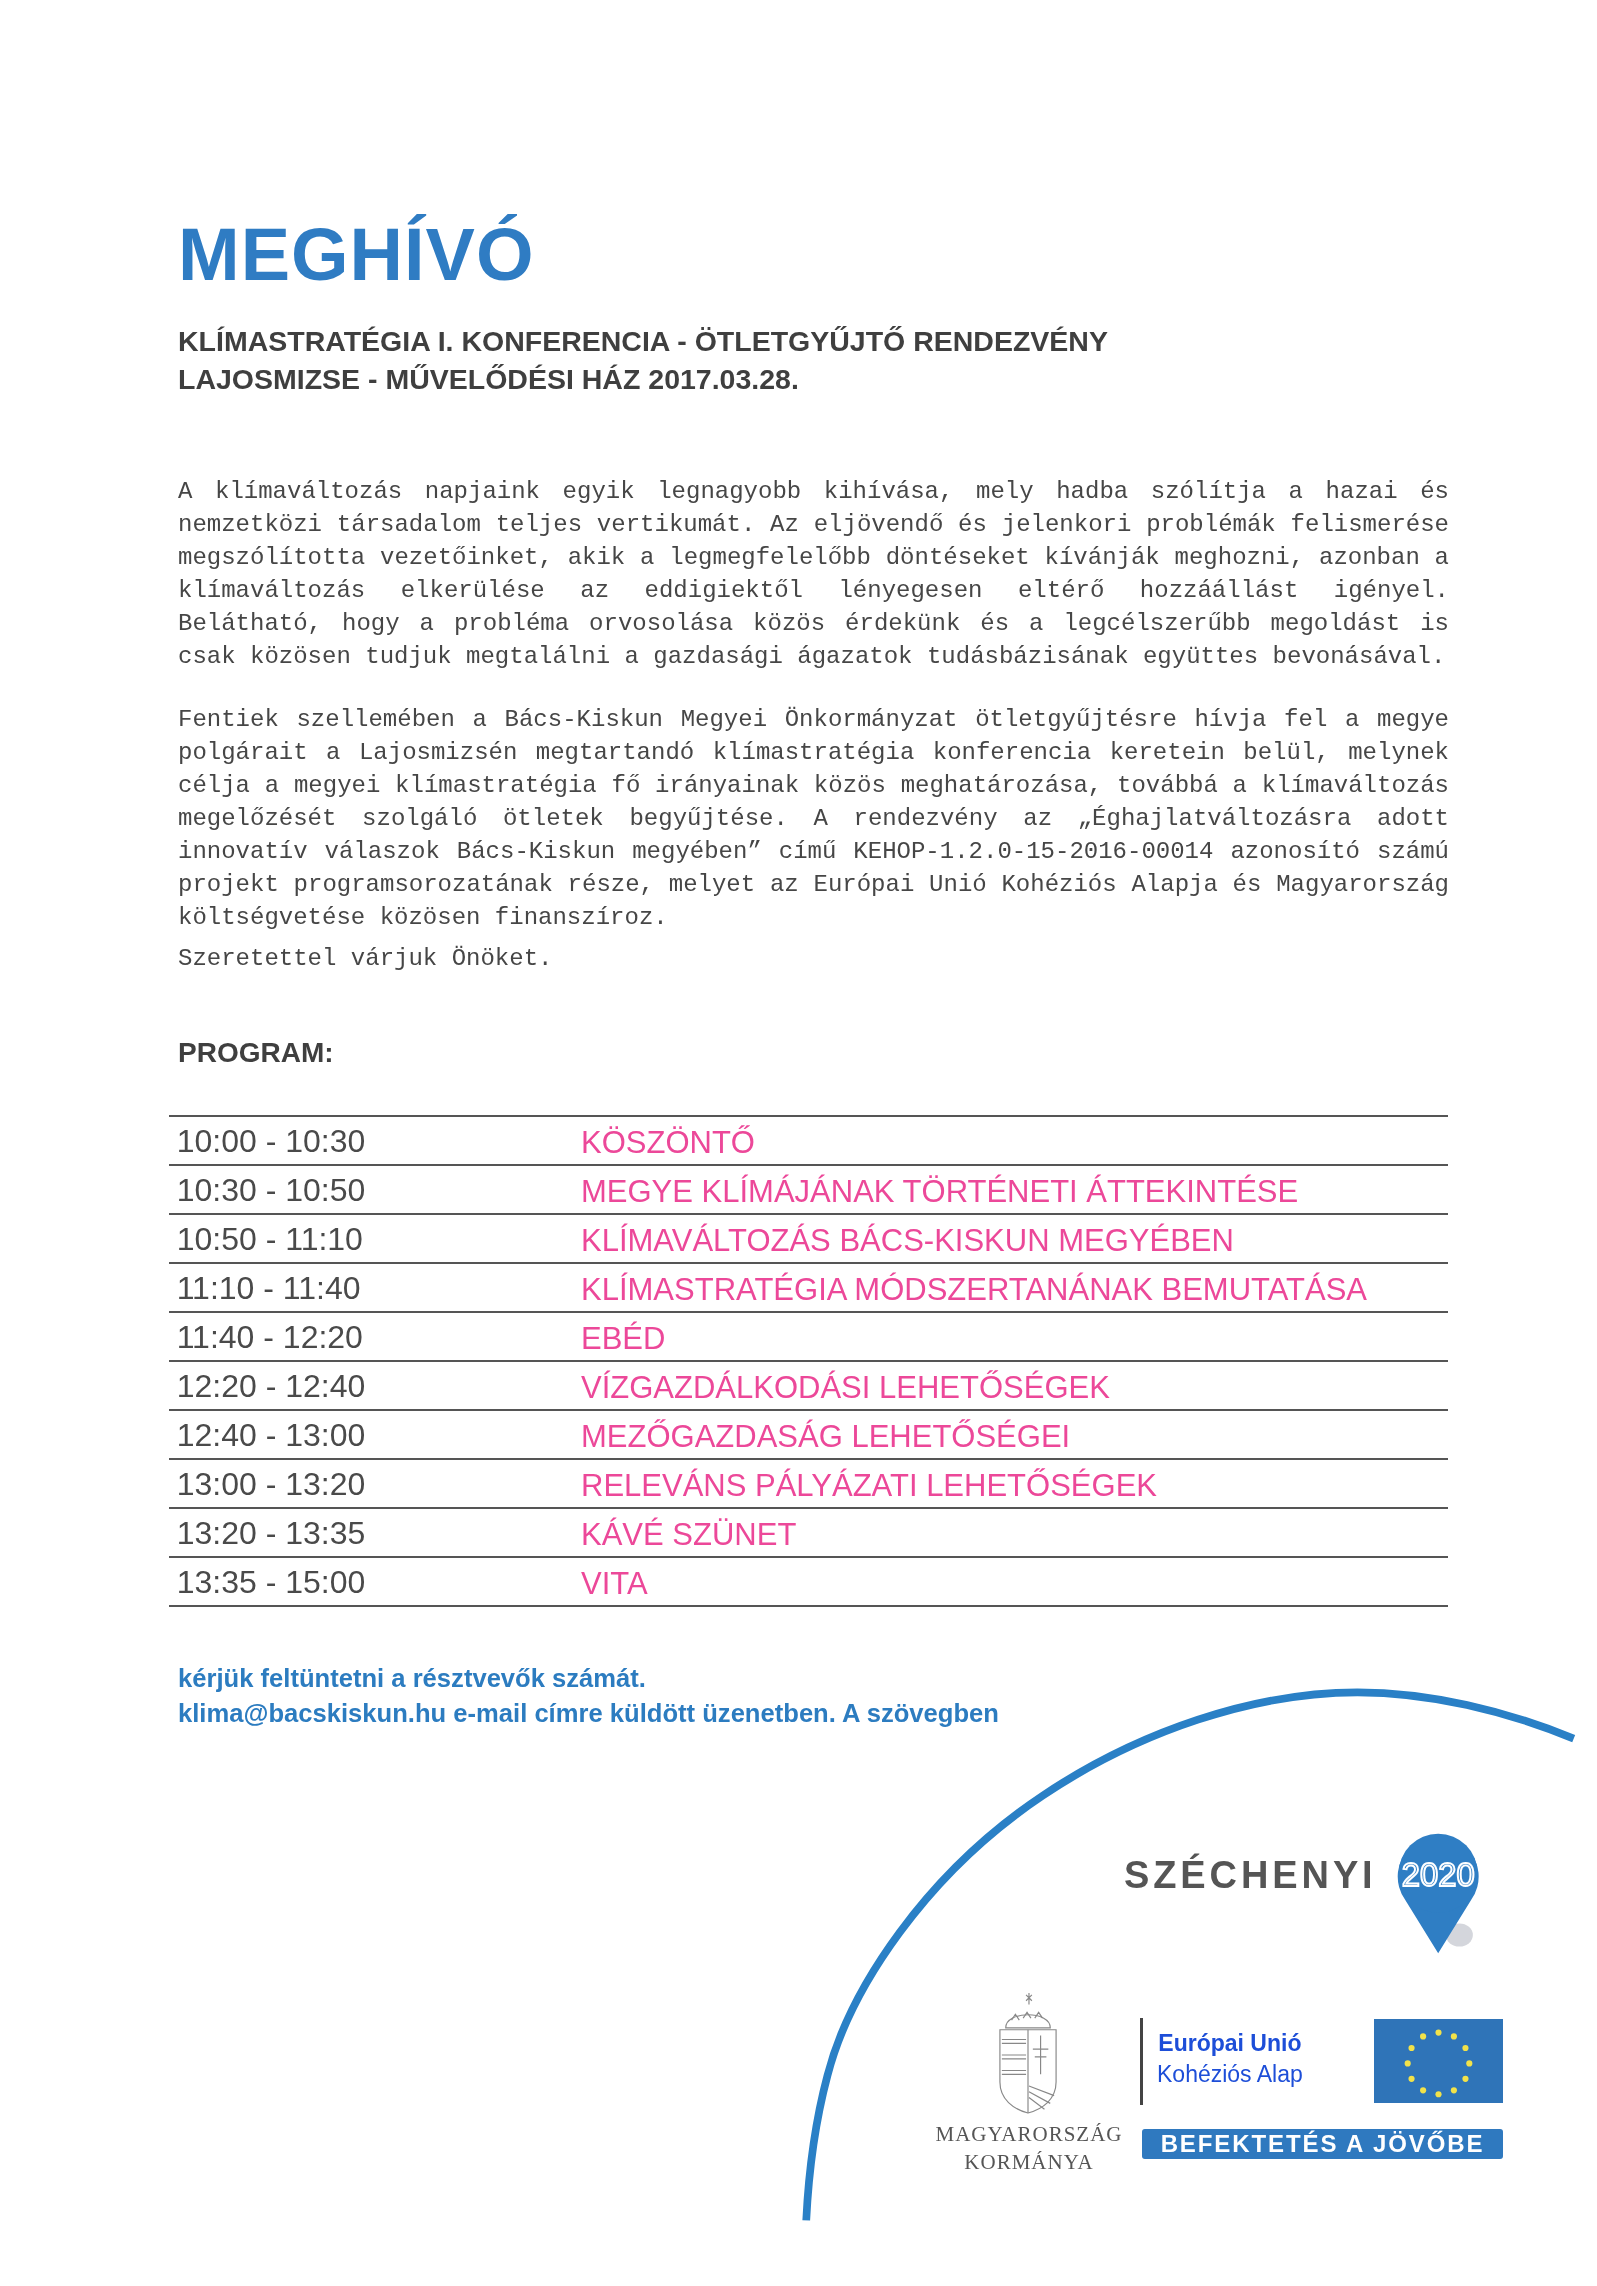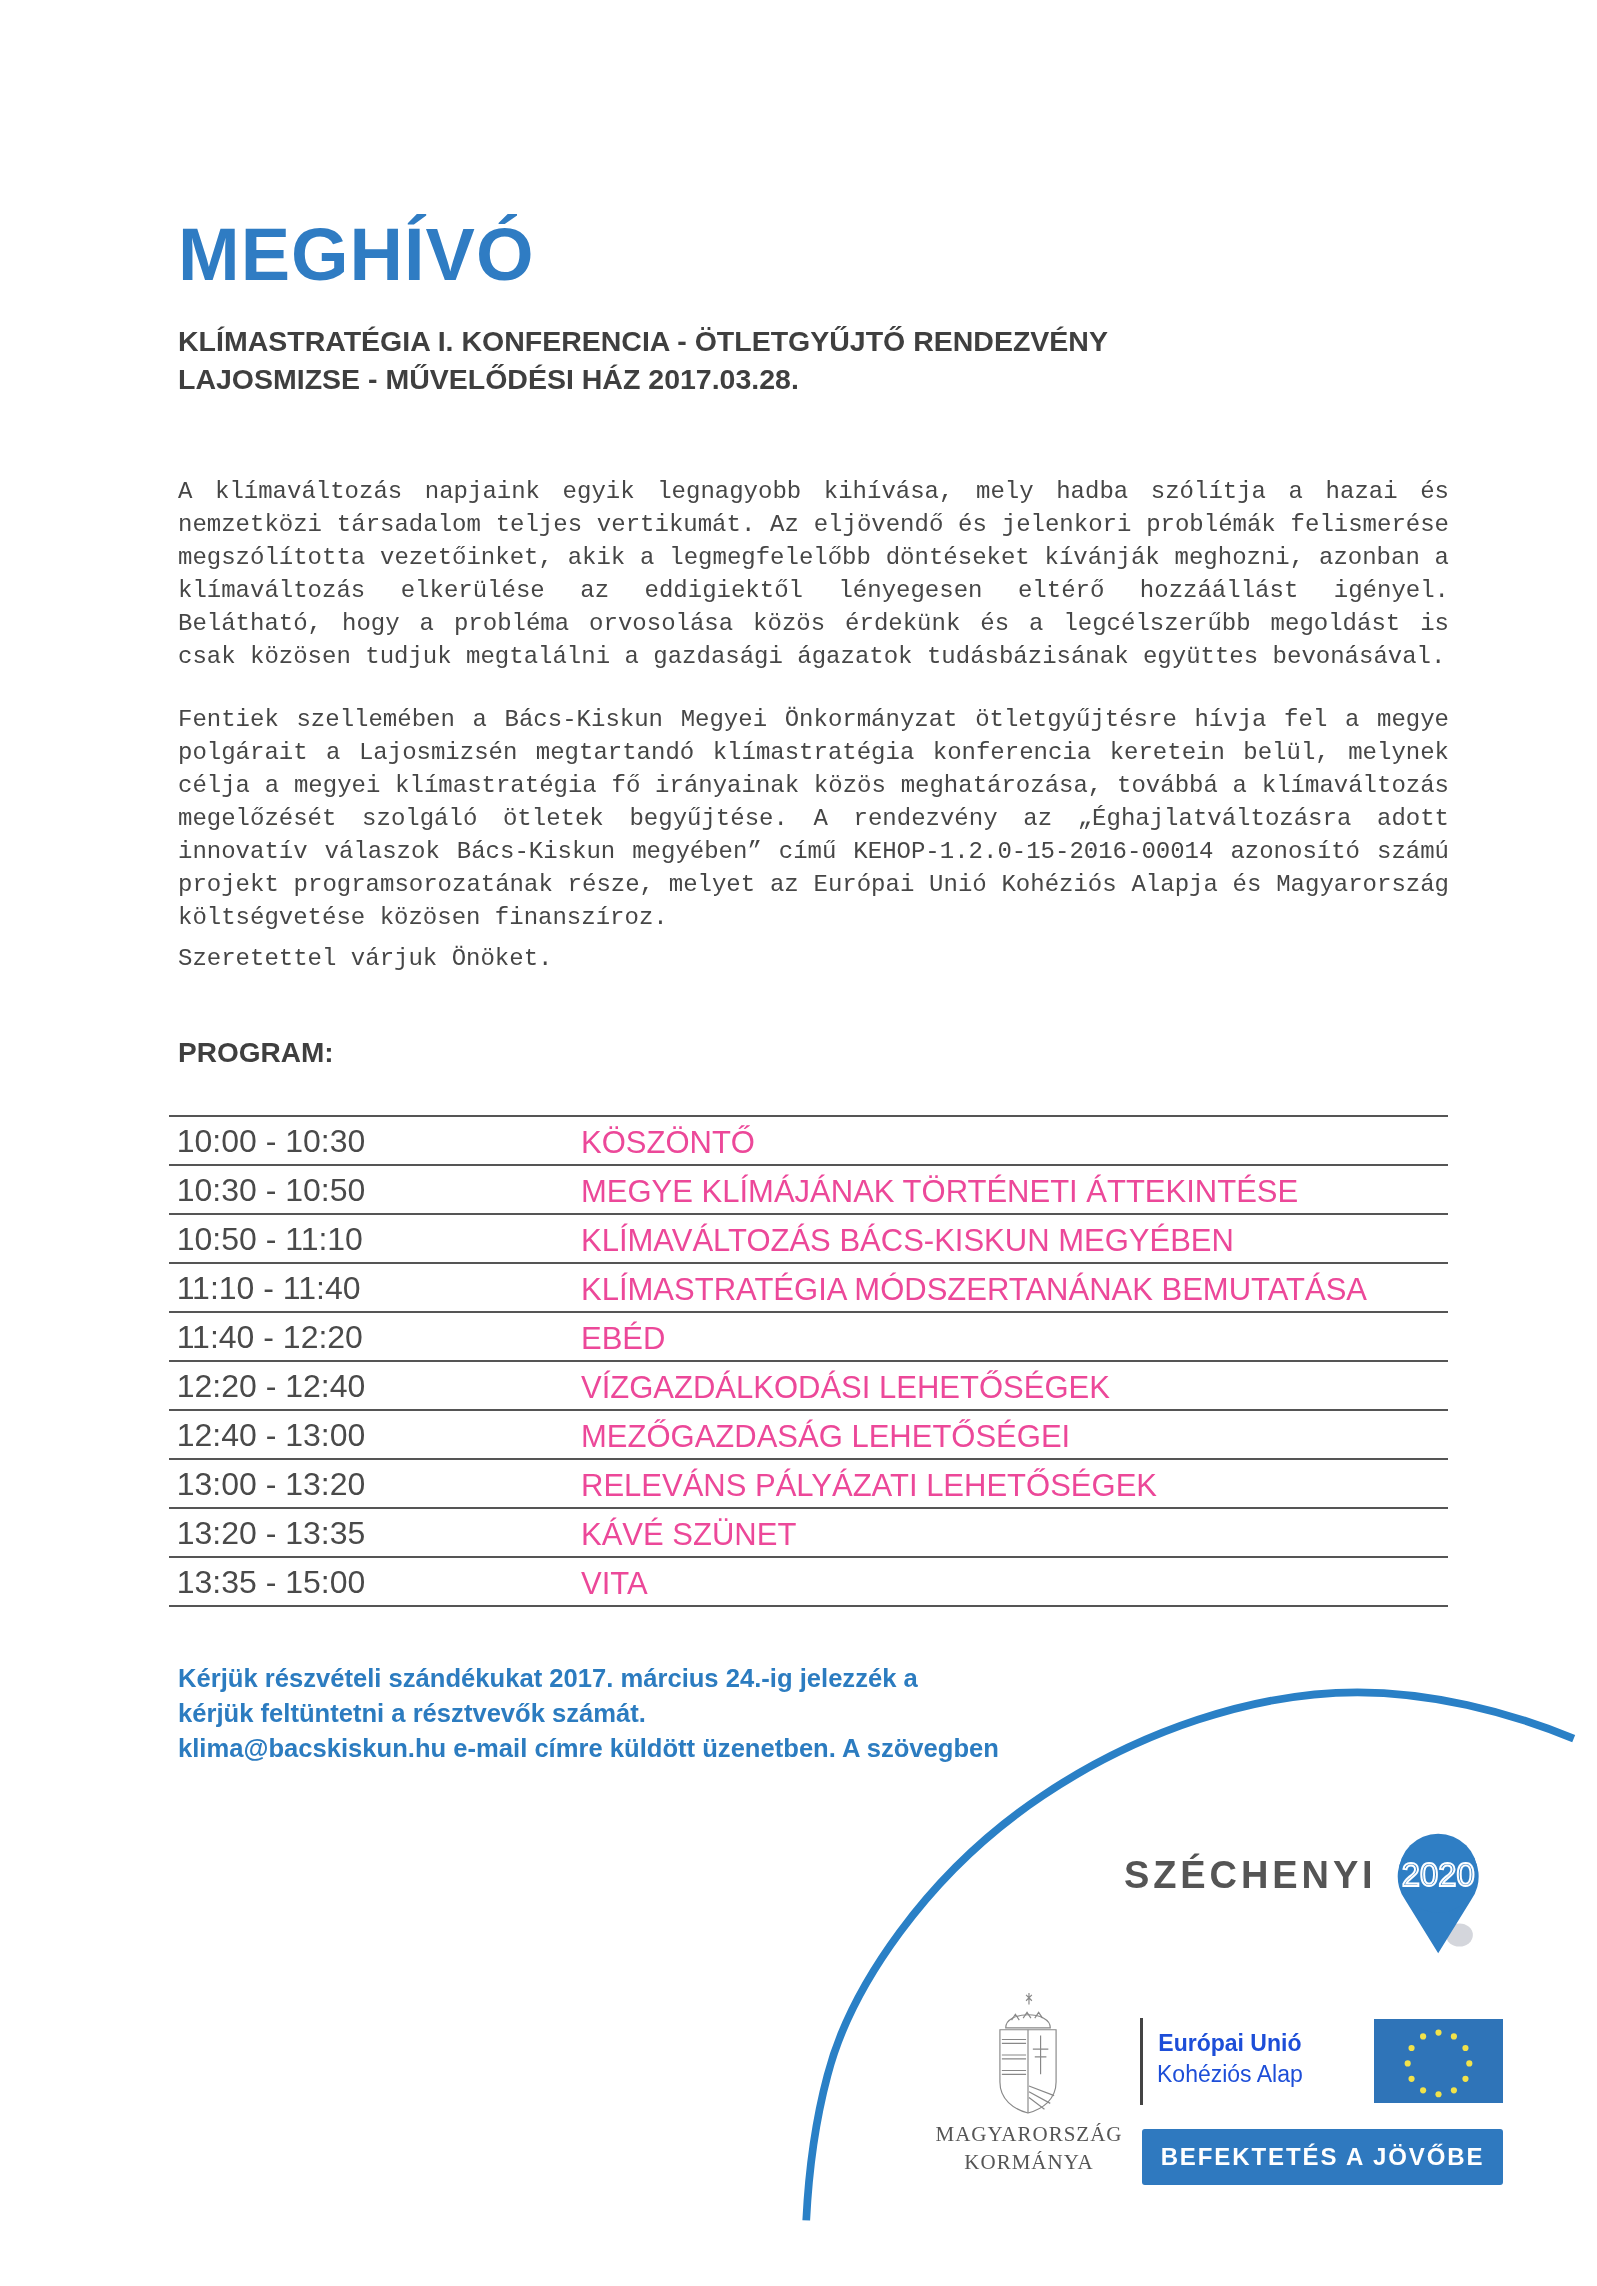--- a/index.html
+++ b/index.html
@@ -19,21 +19,21 @@
   .row .time { position:absolute; left:7.7px; top:5.8px; font-size:32px; color:#4a4a4a; }
   .row .item { position:absolute; left:412px; top:7.7px; font-size:31px; color:#ec4899; white-space:nowrap; }
   .notice { left:178px; top:1661px; font-size:25.6px; font-weight:bold; color:#2c7cc0; line-height:35px; }
   .arc { left:0; top:0; }
   .szechenyi { left:1124px; top:1856px; font-size:38px; font-weight:bold; color:#555; letter-spacing:3.9px; line-height:1;text-align:center; }
   .pin { left:1390px; top:1827px; }
   .eu-text { left:1157px; top:2028px; font-size:23px; color:#1d4ed8; line-height:31px;text-align:center; }
   .eu-text .b { font-weight:bold; }
   .divider { left:1140px; top:2018px; width:2.9px; height:87px; background:#444; }
   .flag { left:1374px; top:2019px; width:129px; height:84px; background:#2f74b8; }
-  .slogan { left:1142px; top:2129px; width:361px; height:56px; background:#2f79bf; border-radius:2.9px; color:#fff; font-size:24px; font-weight:bold; letter-spacing:1.9px; display:flex; align-items:center; justify-content:center; }
+  .slogan { left:1142px; top:2129px; width:361px; height:30px; background:#2f79bf; border-radius:2.9px; color:#fff; font-size:24px; font-weight:bold; letter-spacing:1.9px; display:flex; align-items:center; justify-content:center; }
   .gov-text { left:922px; top:2120px; width:214px; text-align:center; font-family:"Liberation Serif", serif; color:#555; font-size:21px; line-height:28px; letter-spacing:1px; }
   .coat { left:994px; top:1993px; }
 </style>
 </head>
 <body>
 
 <svg class="abs arc" width="1598" height="2286" viewBox="0 0 1655 2368">
   <path d="M835,2300 C838,2240 845,2195 857,2150 C880,2060 960,1940 1080,1860 C1180,1793 1300,1753 1406,1753 C1480,1753 1560,1772 1630,1801" fill="none" stroke="#2a80c6" stroke-width="8" stroke-linecap="butt"></path>
 </svg>
 
@@ -92,21 +92,20 @@
       <span class="time">13:20 - 13:35</span>
       <span class="item">KÁVÉ SZÜNET</span>
     </div>
   <div class="row">
       <span class="time">13:35 - 15:00</span>
       <span class="item">VITA</span>
     </div>
 </div>
 
 <div class="abs notice">
-  <div>Kérjük részvételi szándékukat 2017. március 24.-ig jelezzék a</div>
   <div>kérjük feltüntetni a résztvevők számát.</div>
   <div>klima@bacskiskun.hu e-mail címre küldött üzenetben. A szövegben</div>
 </div>
 
 <div class="abs szechenyi">SZÉCHENYI</div>
 <svg class="abs pin" width="106" height="135" viewBox="0 0 110 140">
   <ellipse cx="72" cy="112" rx="14" ry="12" fill="#c9ccd3" opacity="0.8"></ellipse>
   <path d="M50,131 L16,76 A42,42 0 1 1 84,76 Z" fill="#2f7ec4"></path>
   <circle cx="50" cy="48" r="41" fill="#2f7ec4"></circle>
   <text x="50" y="61" text-anchor="middle" font-family="Liberation Sans, sans-serif" font-size="34" fill="#2f7ec4" stroke="#ffffff" stroke-width="2">2020</text>

